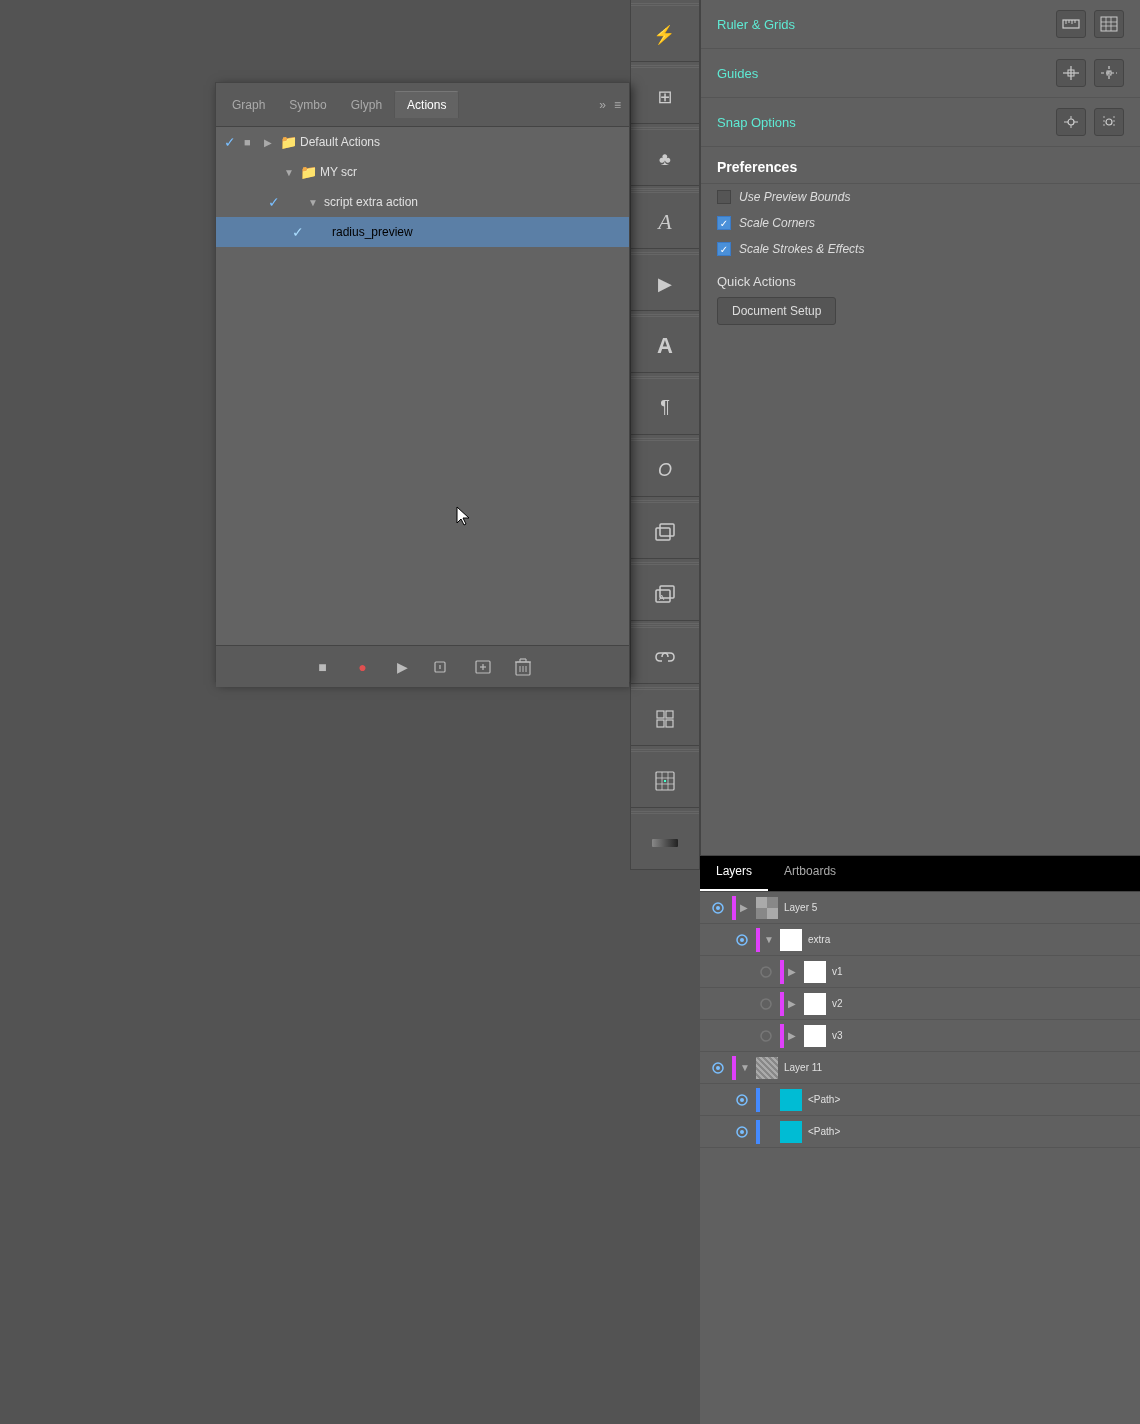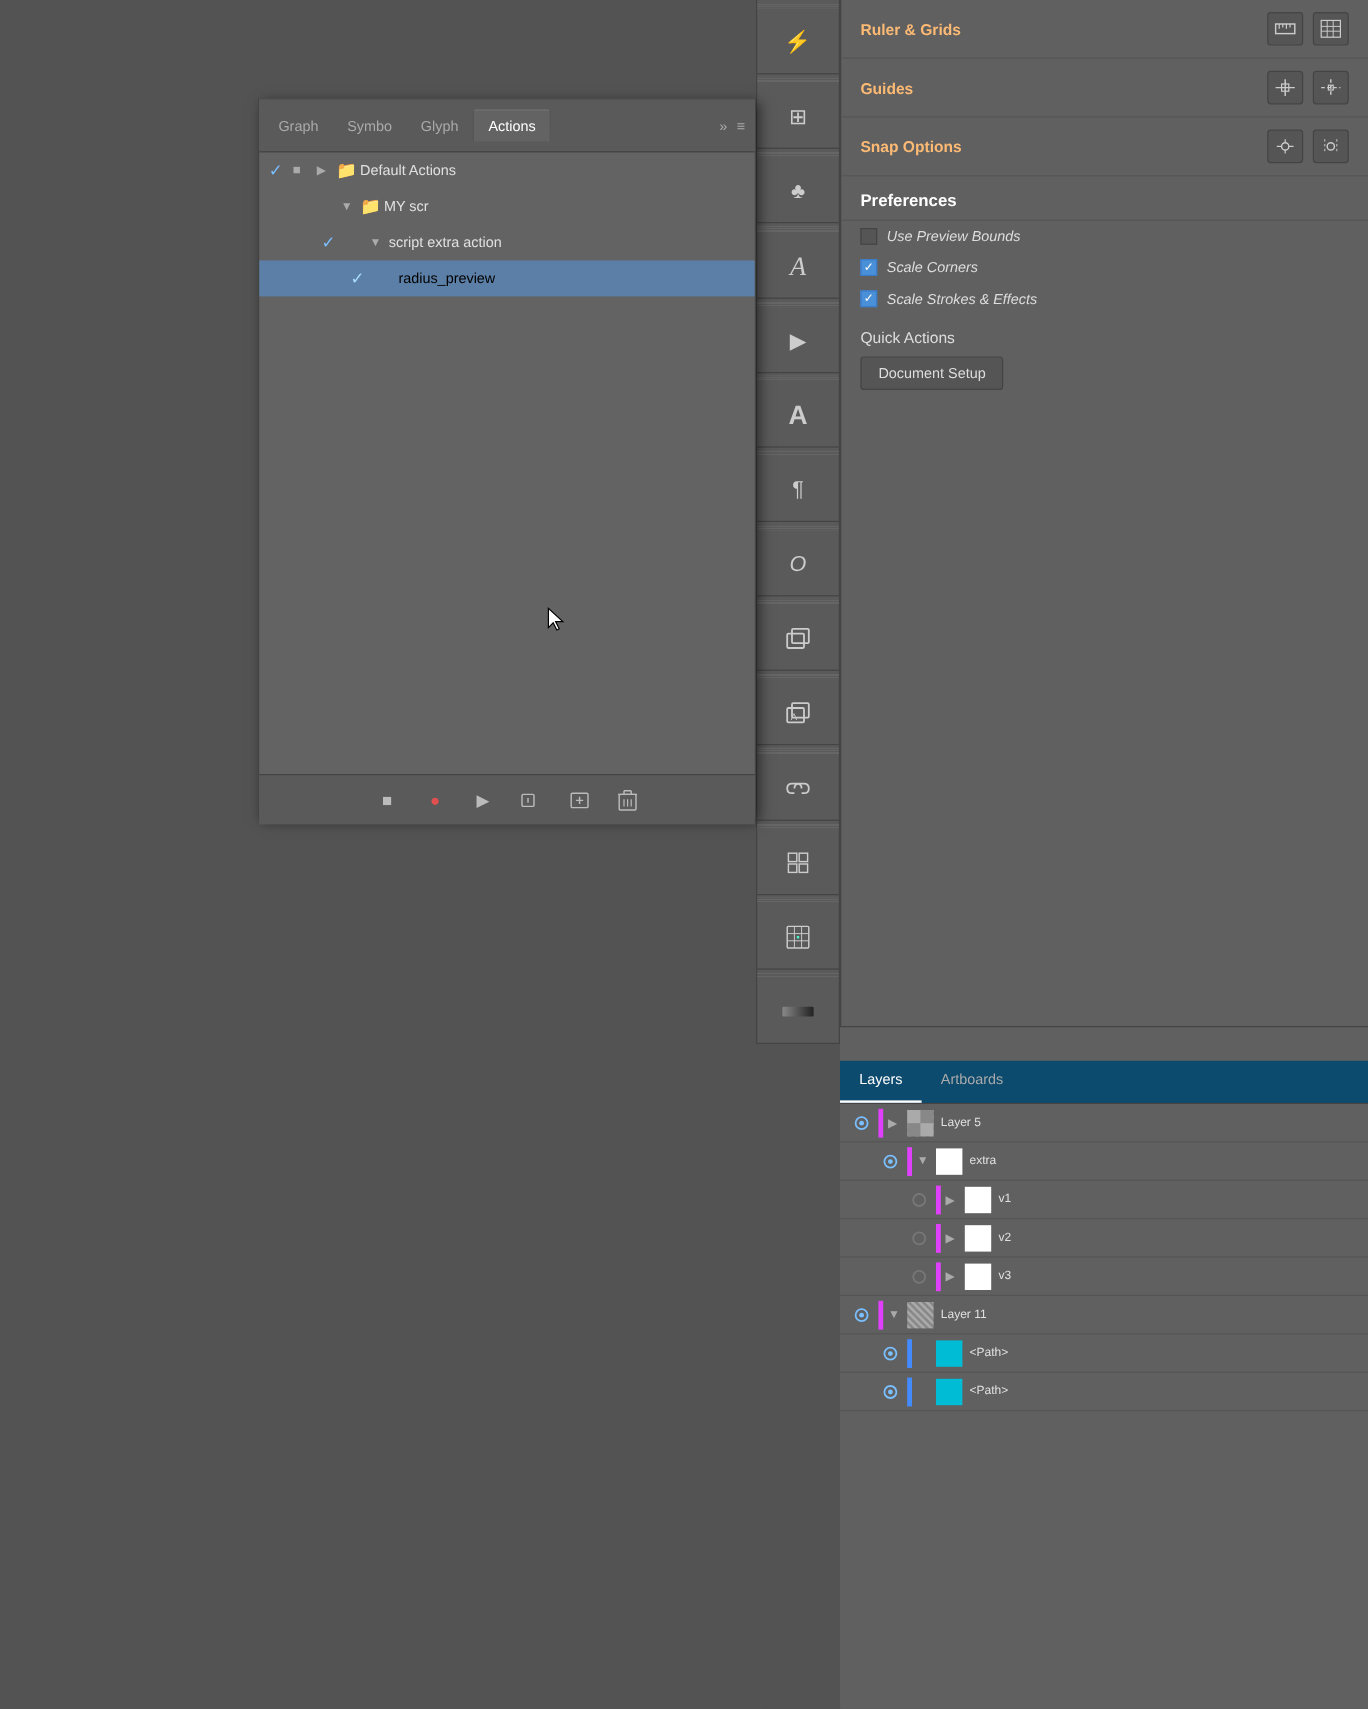--- a/index.html
+++ b/index.html
@@ -197,22 +197,21 @@
     .section-row {
       display: flex;
       align-items: center;
       justify-content: space-between;
       padding: 10px 16px;
       border-bottom: 1px solid #555;
     }
 
     .section-label {
       font-size: 13px;
-      color: #fdba74;
-      font-weight: bold;
+      color: #5eead4;
     }
 
     .section-icons {
       display: flex;
       gap: 8px;
     }
 
     .section-icon-btn {
       width: 30px;
       height: 28px;
@@ -318,24 +317,23 @@
       left: 700px;
       top: 855px;
       width: 440px;
       height: 570px;
       background: #606060;
       border-top: 1px solid #444;
     }
 
     .layers-tabs {
       display: flex;
-      background: #0c4a6e;
+      background: #000000;
       border-bottom: 1px solid #444;
       height: 36px;
-      margin-top: 28px;
     }
 
     .layers-tab {
       padding: 8px 16px;
       cursor: pointer;
       font-size: 12px;
       color: #aaa;
     }
 
     .layers-tab.active {

